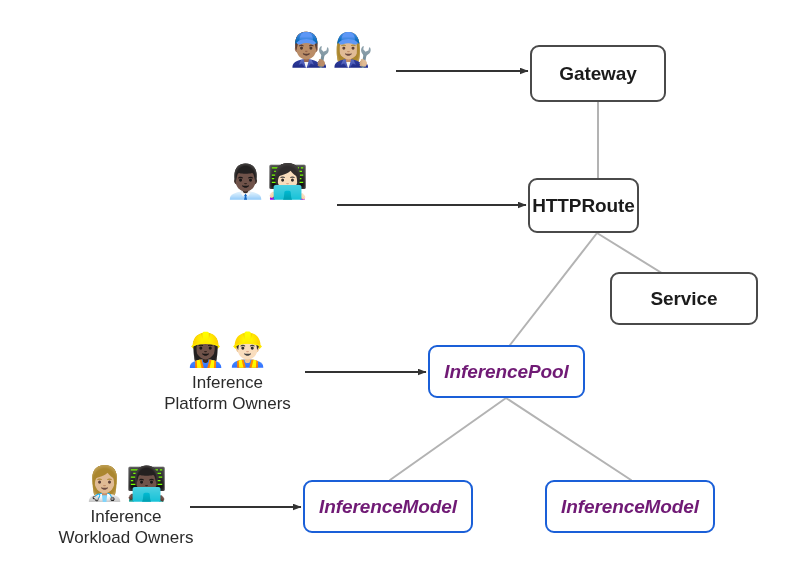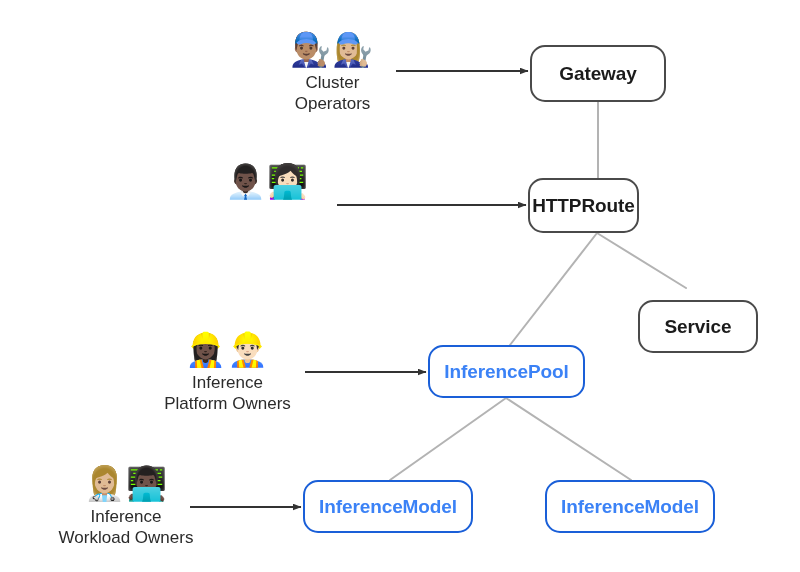--- a/index.html
+++ b/index.html
@@ -24,35 +24,36 @@
     width: 800px;
     height: 572px;
     pointer-events: none;
   }
   .node {
     position: absolute;
     box-sizing: border-box;
     display: flex;
     align-items: center;
     justify-content: center;
-    border-radius: 15px;
+    border-radius: 9px;
     background: #ffffff;
     font-weight: bold;
     letter-spacing: -0.1px;
     white-space: nowrap;
   }
   .node.dark {
     border: 2px solid #4a4a4a;
     color: #1b1b1b;
     font-size: 19px;
   }
   .node.blue {
     border: 2.5px solid #1a5fd8;
-    color: #3b82f6;
+    color: #701a75;
     font-size: 19px;
+    font-style: italic;
   }
   .persona {
     position: absolute;
     box-sizing: border-box;
     display: flex;
     flex-direction: column;
     align-items: center;
     text-align: center;
   }
   .persona-emoji {
@@ -96,38 +97,36 @@
       </g>
   </svg>
 
   <div id="nodes-layer">
       <div class="node dark" style="left: 530px; top: 45px; width: 136px; height: 57px;">
         <span>Gateway</span>
       </div>
       <div class="node dark" style="left: 528px; top: 178px; width: 111px; height: 55px;">
         <span>HTTPRoute</span>
       </div>
-      <div class="node dark" style="left: 610px; top: 300px; width: 120px; height: 53px; margin-left: 28px;">
+      <div class="node dark" style="left: 610px; top: 272px; width: 148px; height: 53px;">
         <span>Service</span>
       </div>
       <div class="node blue" style="left: 428px; top: 345px; width: 157px; height: 53px;">
         <span>InferencePool</span>
       </div>
       <div class="node blue" style="left: 303px; top: 480px; width: 170px; height: 53px;">
         <span>InferenceModel</span>
       </div>
       <div class="node blue" style="left: 545px; top: 480px; width: 170px; height: 53px;">
         <span>InferenceModel</span>
       </div>
     </div>
   <div id="personas-layer">
       <div class="persona" style="left: 255px; top: 30px; width: 155px;">
         <div class="persona-emoji">👨🏽‍🔧👩🏼‍🔧</div>
-        <div class="persona-label">Cluster
-Operators</div>
       </div>
       <div class="persona" style="left: 190px; top: 162px; width: 155px;">
         <div class="persona-emoji">👨🏿‍💼👩🏻‍💻</div>
       </div>
       <div class="persona" style="left: 145px; top: 330px; width: 165px;">
         <div class="persona-emoji">👷🏿‍♀️👷🏻‍♂️</div>
         <div class="persona-label">Inference
 Platform Owners</div>
       </div>
       <div class="persona" style="left: 42px; top: 464px; width: 168px;">

